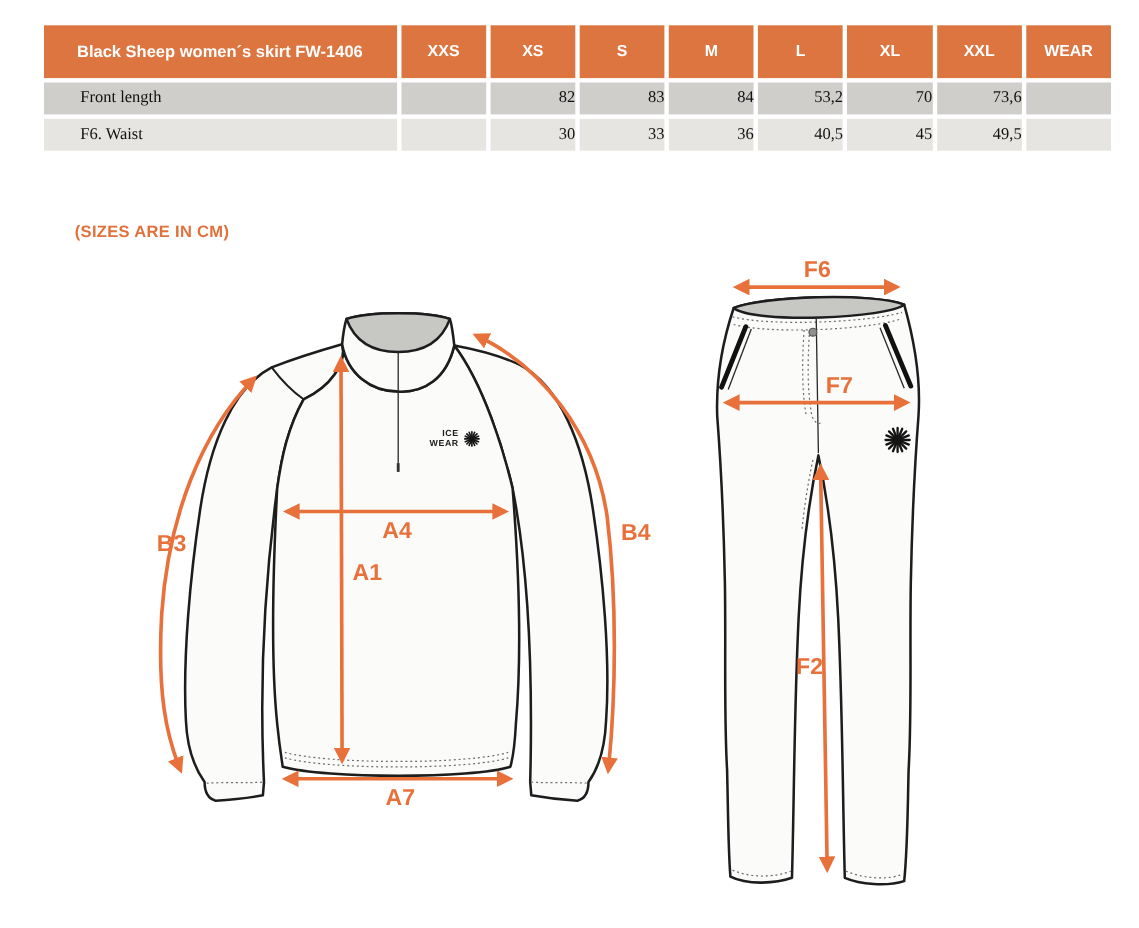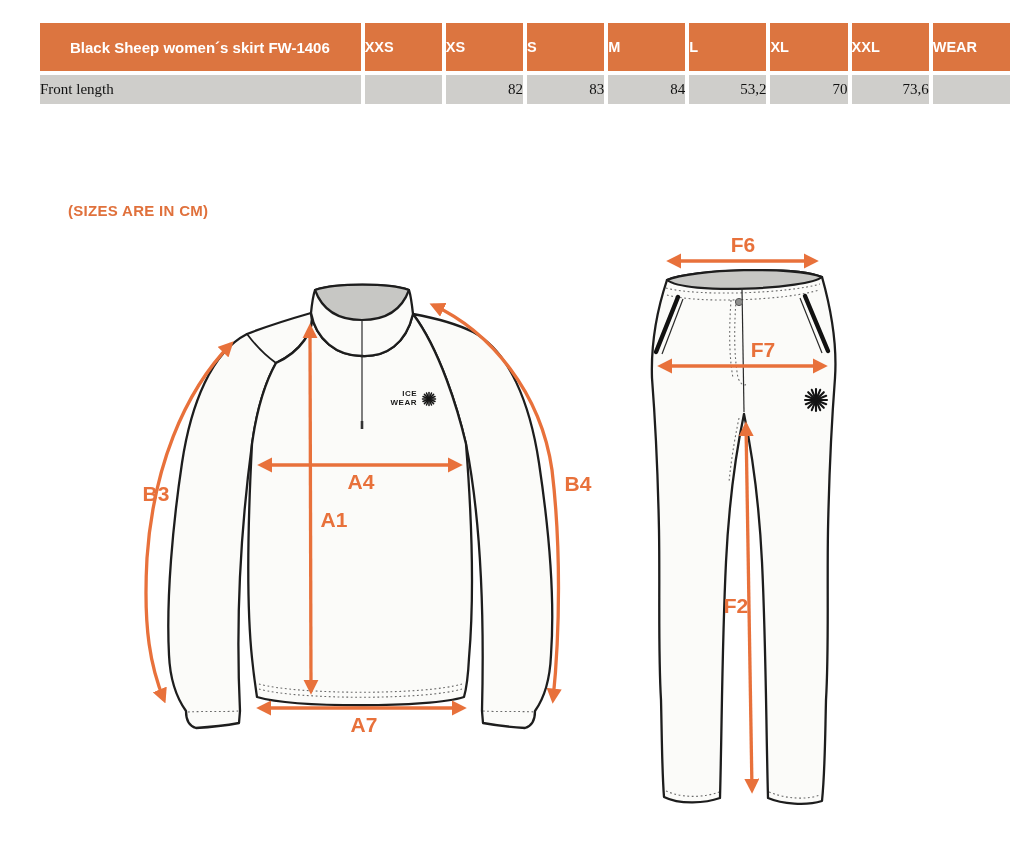--- a/index.html
+++ b/index.html
@@ -4,25 +4,25 @@
 <style>
   html,body{margin:0;padding:0;background:#fff;}
   body{position:relative;width:1035px;height:844px;overflow:hidden;
        font-family:"Liberation Sans",sans-serif;}
 
   
   .size-table{position:absolute;left:36px;top:19px;width:978px;
               border-collapse:separate;border-spacing:4px;table-layout:fixed;}
   .size-table th,.size-table td{padding:0;vertical-align:middle;}
   .hd{background:#DC7540;color:#fff;font-weight:bold;font-size:14.5px;
-      height:48px;text-align:left;font-family:"Liberation Sans",sans-serif;}
+      height:48px;text-align:center;font-family:"Liberation Sans",sans-serif;}
   .hd.title{text-align:left;padding-left:30px;font-size:15px;}
   .size-table td{font-family:"Liberation Serif",serif;font-size:15px;color:#111;
                  height:29px;text-align:right;}
-  td.lbl{text-align:left;}
+  td.lbl{text-align:left;padding-left:33px;}
   tr.dark td{background:#CFCECB;}
   tr.light td{background:#E6E5E1;}
 
   
   .cm-note{position:absolute;left:68px;top:202px;color:#E0713C;
            font-size:15px;font-weight:600;letter-spacing:.3px;}
 
   
   svg{position:absolute;overflow:visible;}
   #shirt-svg{left:120px;top:250px;}
@@ -69,20 +69,31 @@
     <td class="lbl">Front length</td>
     <td></td>
     <td>82</td>
     <td>83</td>
     <td>84</td>
     <td>53,2</td>
     <td>70</td>
     <td>73,6</td>
     <td></td>
   </tr>
+  <tr class="light">
+    <td class="lbl">F6. Waist</td>
+    <td></td>
+    <td>30</td>
+    <td>33</td>
+    <td>36</td>
+    <td>40,5</td>
+    <td>45</td>
+    <td>49,5</td>
+    <td></td>
+  </tr>
 </tbody>
   </table>
 
 <div class="cm-note">(SIZES ARE IN CM)</div>
 
 <svg id="shirt-svg" width="480" height="500" viewBox="120 250 480 500">
   <defs>
     <marker id="ah-shirt" viewBox="0 0 10 10" refX="7.5" refY="5" markerWidth="4.6" markerHeight="4.6" orient="auto-start-reverse">
       <path d="M0 0 L10 5 L0 10 Z" fill="#E8713B"></path>
     </marker>

